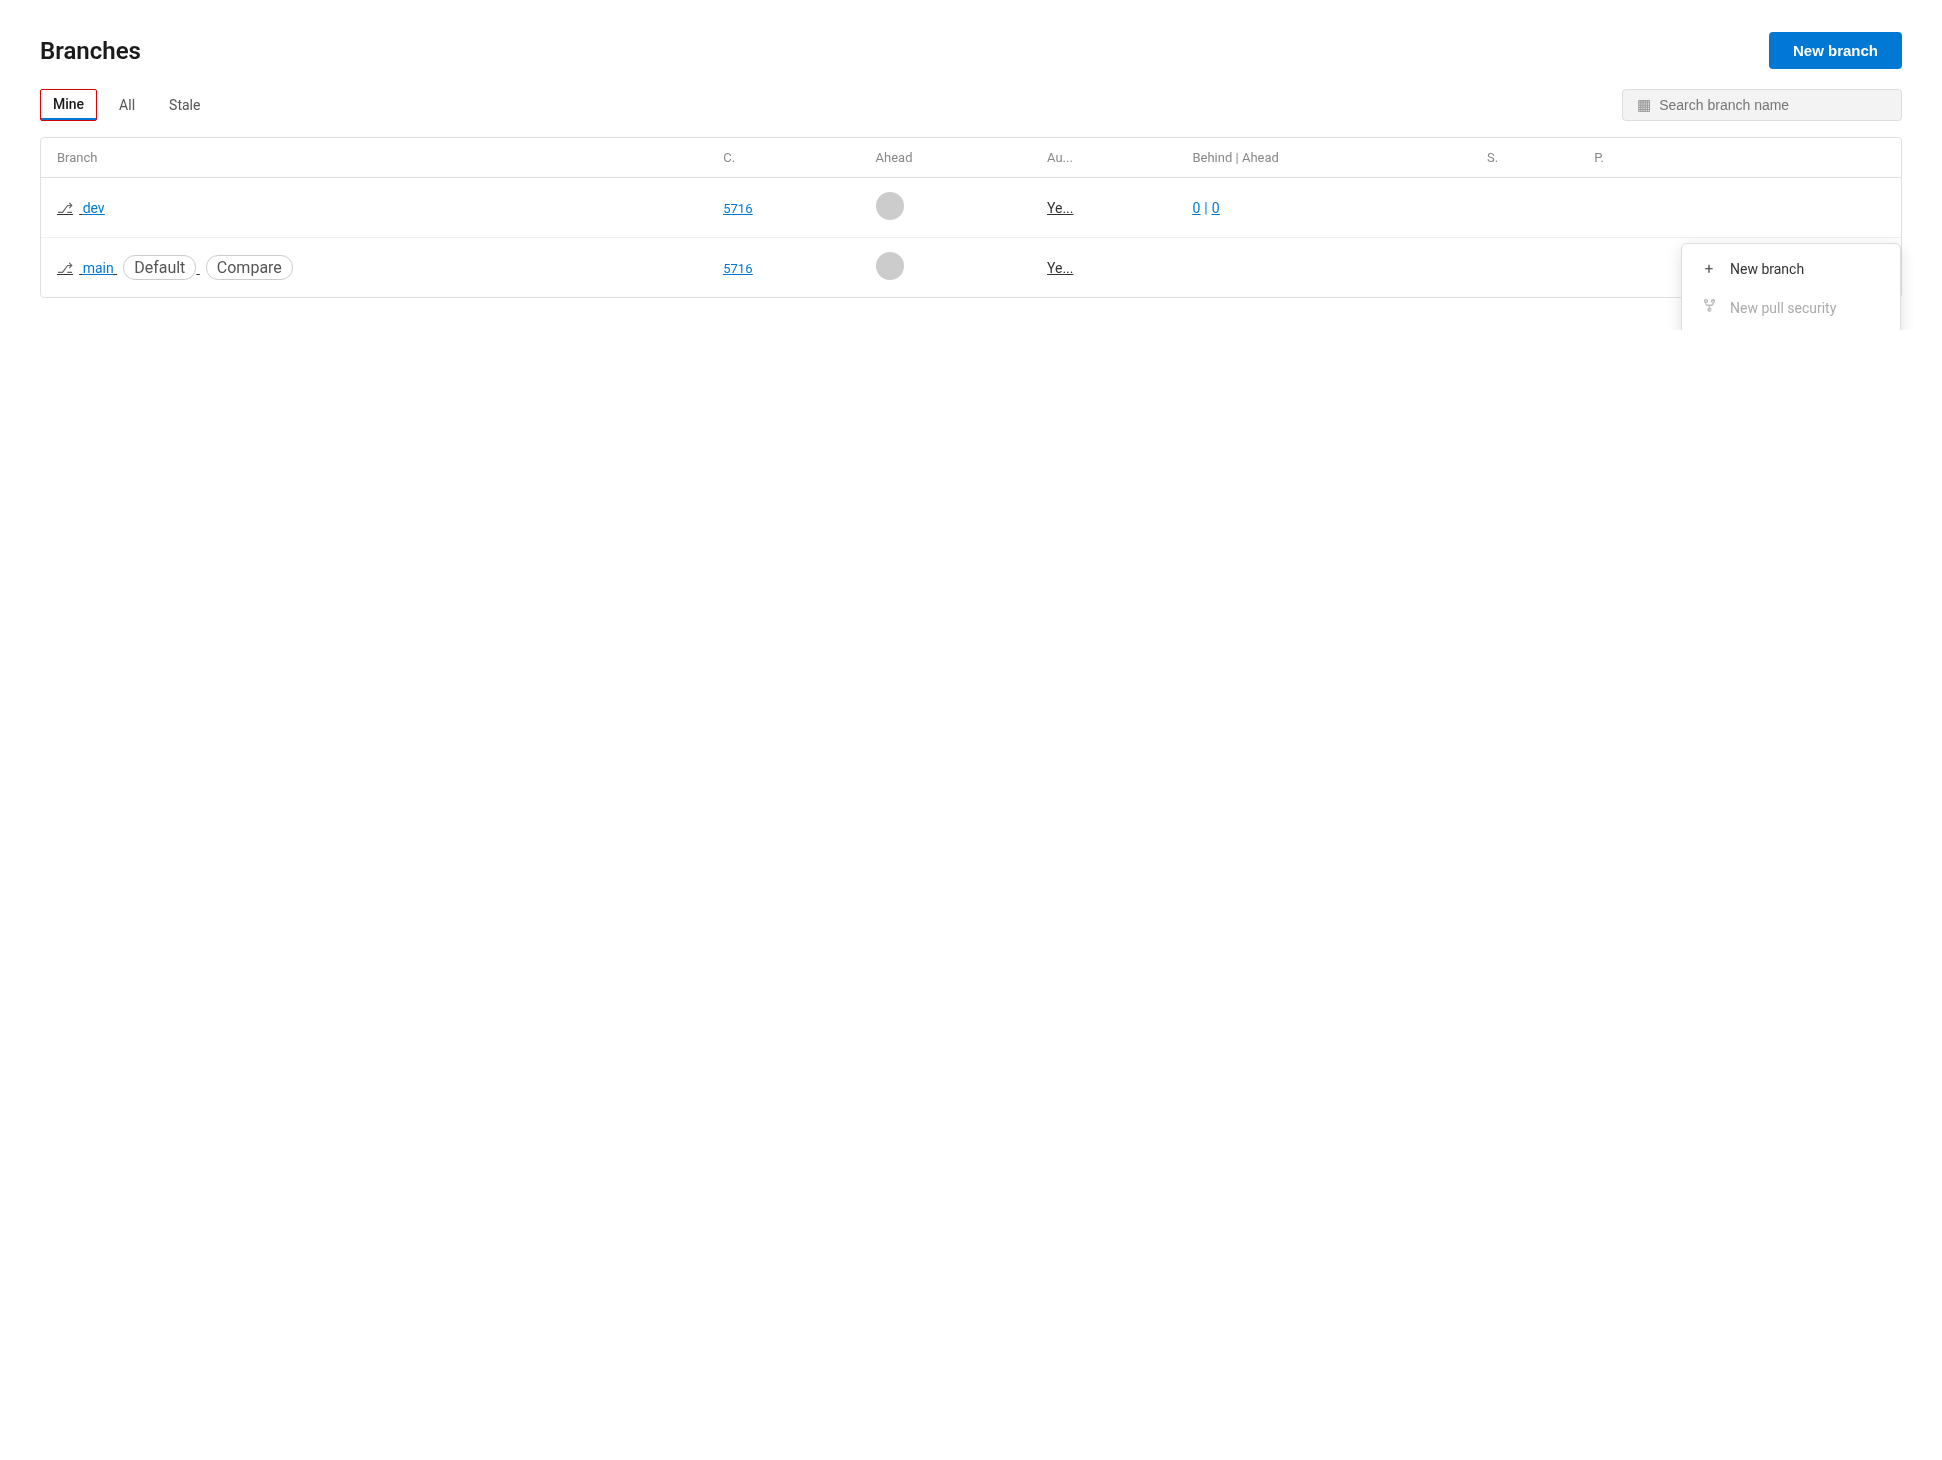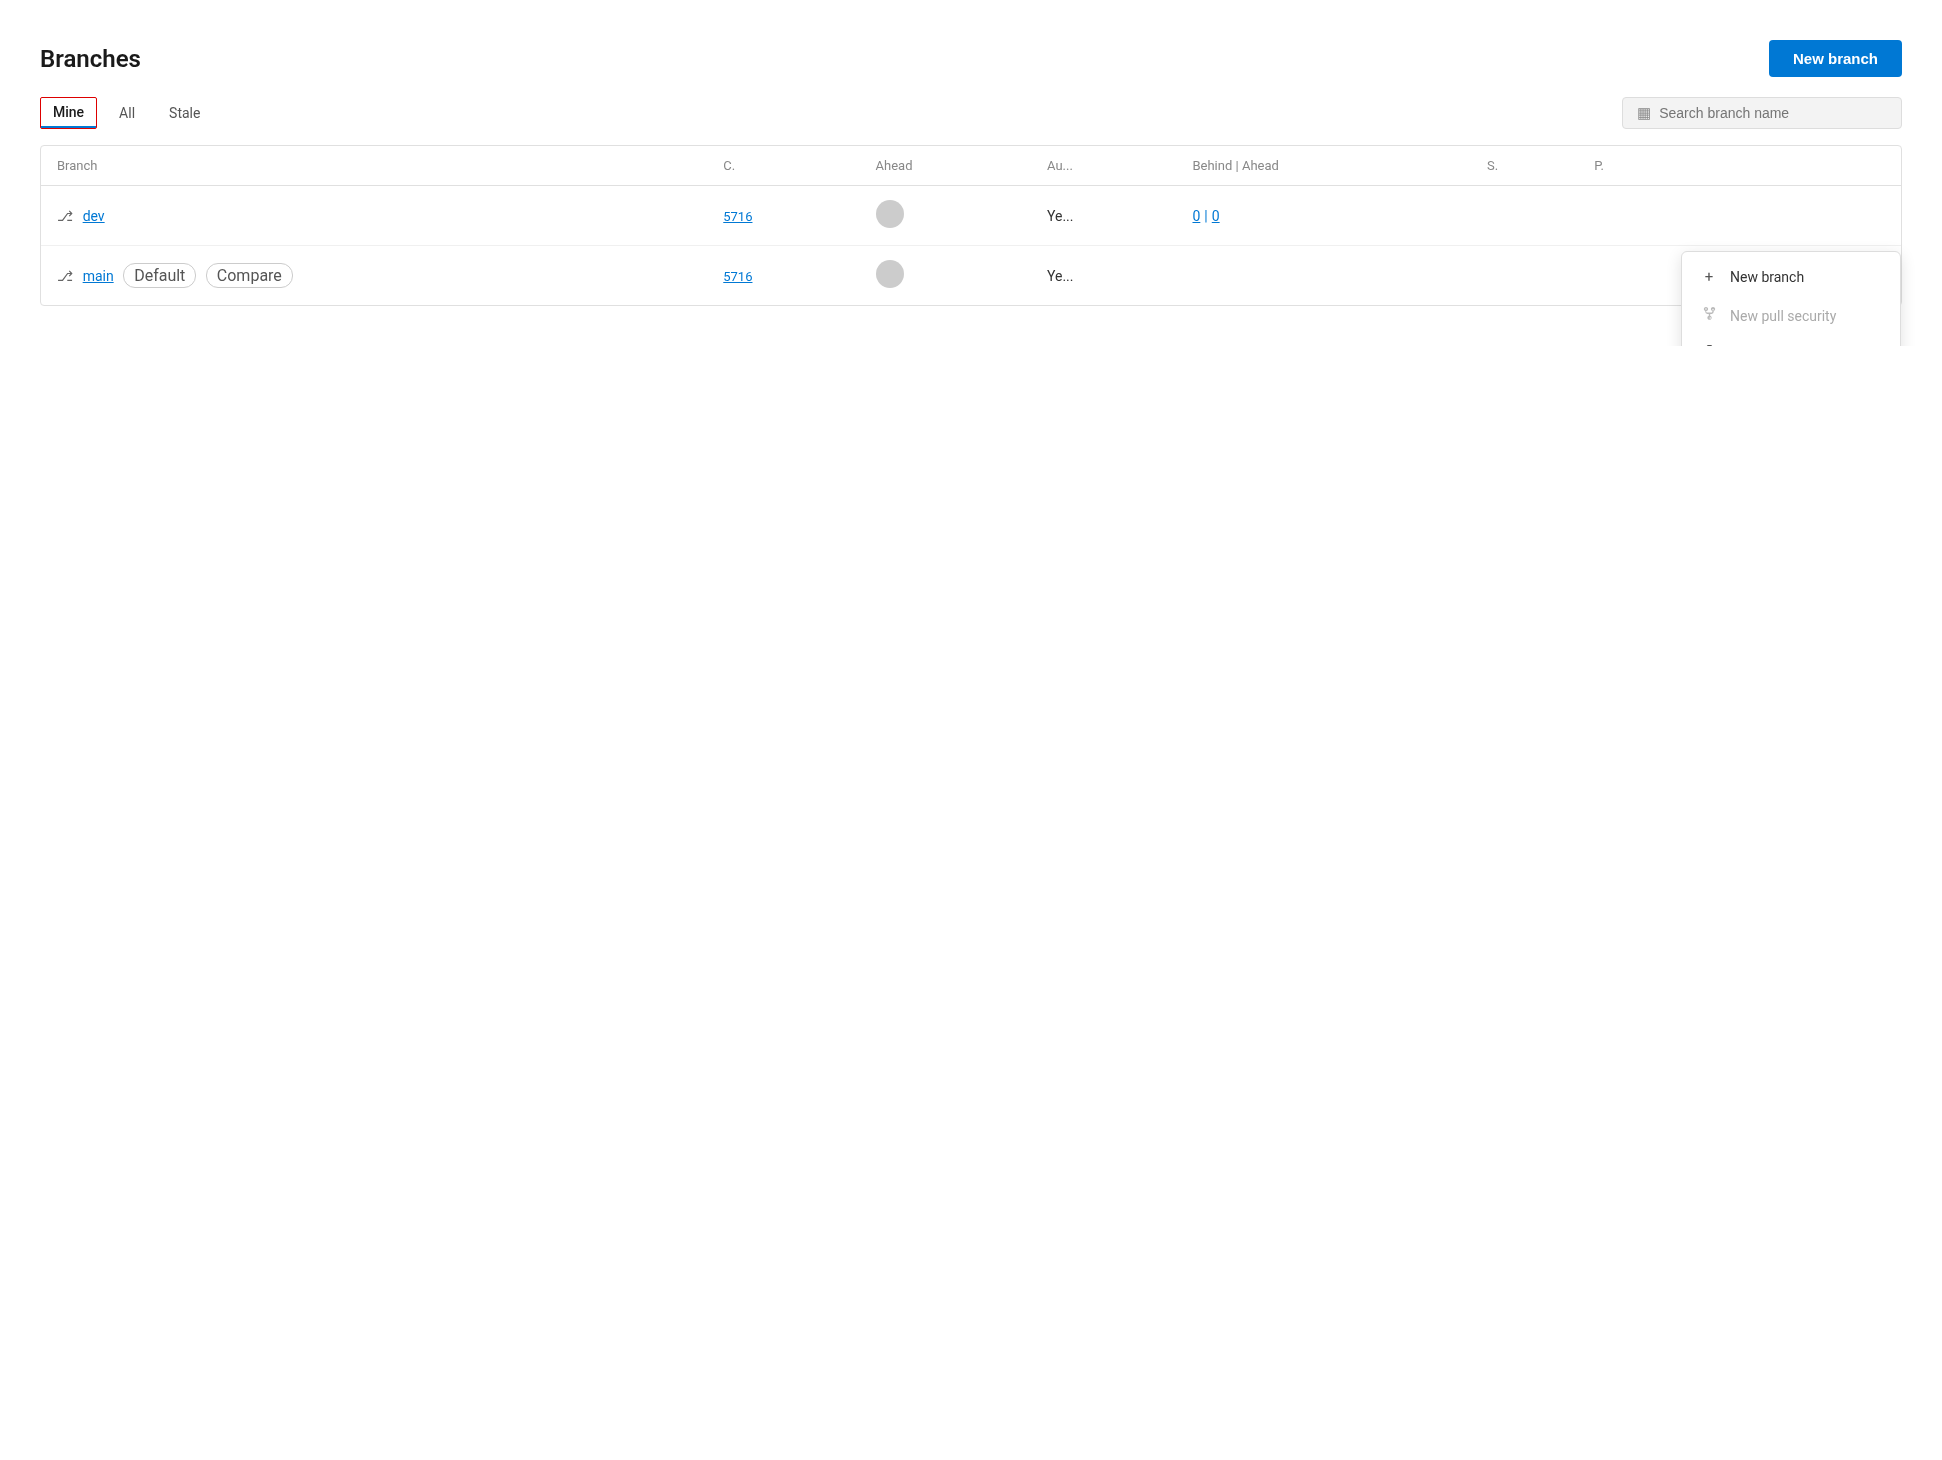--- a/index.html
+++ b/index.html
@@ -3,21 +3,21 @@
   <meta charset="utf-8">
   <style>
     * { box-sizing: border-box; margin: 0; padding: 0; }
     body {
       font-family: -apple-system, BlinkMacSystemFont, "Segoe UI", Roboto, sans-serif;
       background: #fff;
       color: #333;
       font-size: 14px;
     }
     .page {
-      padding: 40px 40px;
+      padding: 32px 40px;
       max-width: 1942px;
     }
     .page-header {
       display: flex;
       align-items: center;
       justify-content: space-between;
       margin-bottom: 20px;
     }
     .page-title {
       font-size: 24px;
@@ -75,20 +75,21 @@
     thead th {
       padding: 12px 16px;
       text-align: left;
       color: #888;
       font-weight: 400;
       font-size: 13px;
       border-bottom: 1px solid #e0e0e0;
     }
     tbody tr {
       border-bottom: 1px solid #f0f0f0;
+      text-decoration: underline;
     }
     tbody tr:last-child {
       border-bottom: none;
     }
     tbody td {
       padding: 14px 16px;
       vertical-align: middle;
     }
     .branch-name {
       color: #0078d4;

